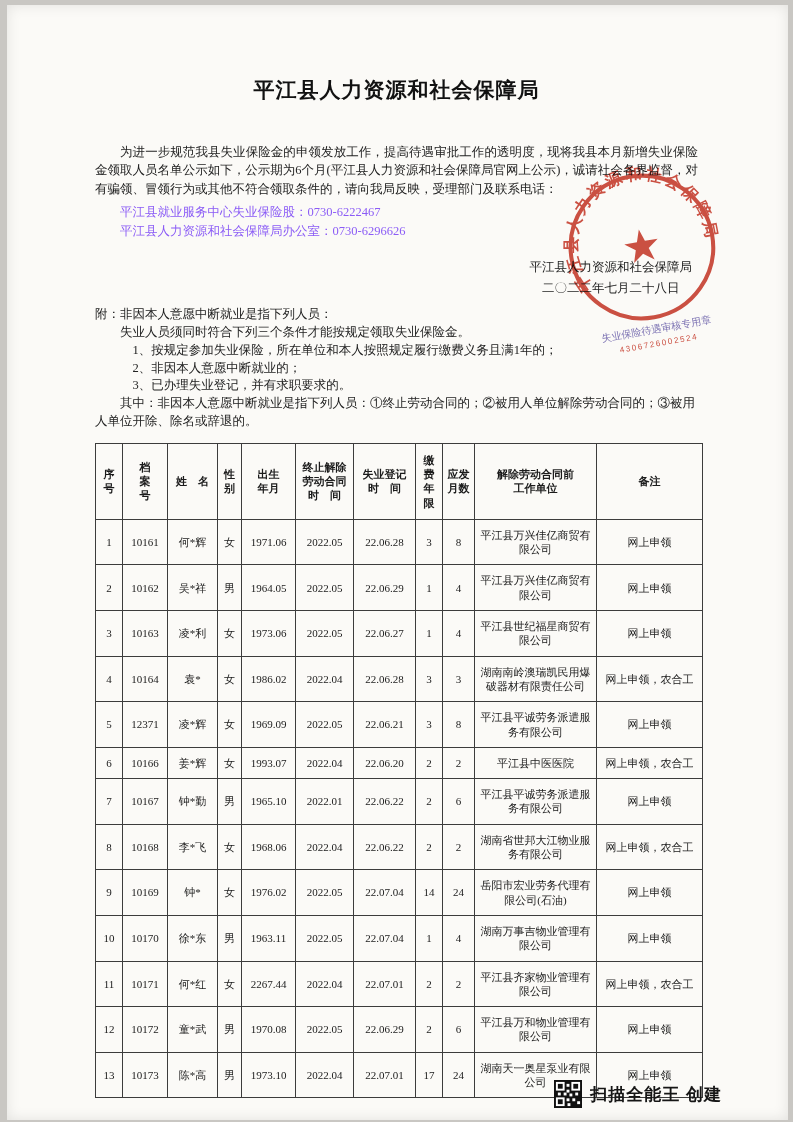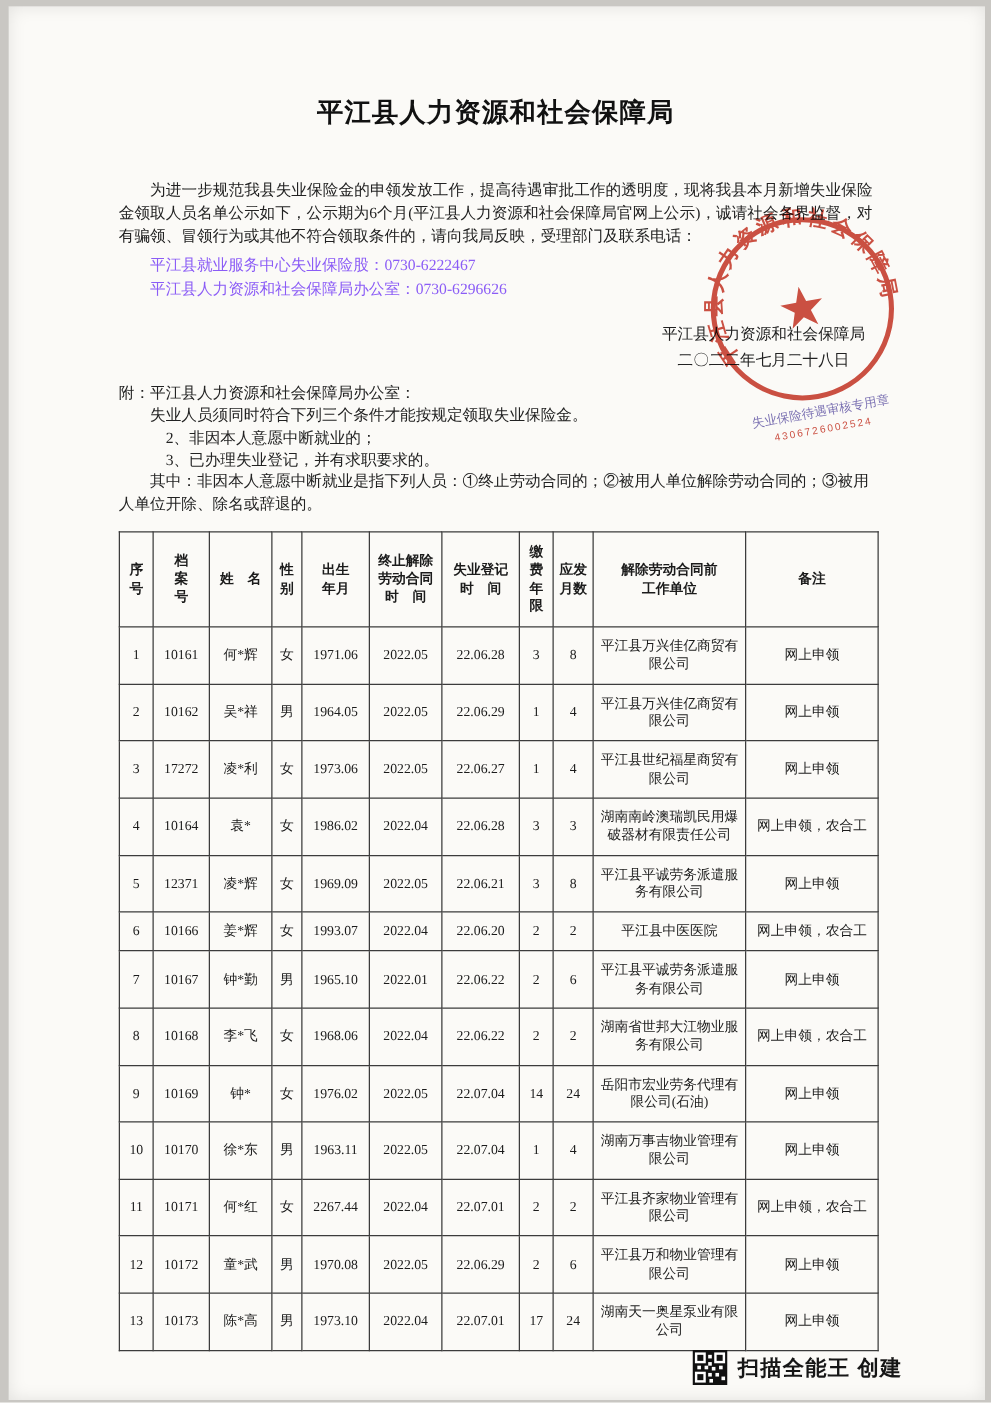--- a/index.html
+++ b/index.html
@@ -87,22 +87,23 @@
     </div>
 
     <div class="para">为进一步规范我县失业保险金的申领发放工作，提高待遇审批工作的透明度，现将我县本月新增失业保险金领取人员名单公示如下，公示期为6个月(平江县人力资源和社会保障局官网上公示)，诚请社会各界监督，对有骗领、冒领行为或其他不符合领取条件的，请向我局反映，受理部门及联系电话：</div>
 
     <div class="contact-wrap">
       <div class="contact">平江县就业服务中心失业保险股：0730-6222467</div>
       <div class="contact">平江县人力资源和社会保障局办公室：0730-6296626</div>
     </div>
 
     <div class="attachment">
-      <div>附：平江县人力资源和社会保障局办公室：</div>
+      <div>附：非因本人意愿中断就业是指下列人员：</div>
       <div class="ind2">失业人员须同时符合下列三个条件才能按规定领取失业保险金。</div>
+      <div class="ind3">1、按规定参加失业保险，所在单位和本人按照规定履行缴费义务且满1年的；</div>
       <div class="ind3">2、非因本人意愿中断就业的；</div>
       <div class="ind3">3、已办理失业登记，并有求职要求的。</div>
       <div class="ind2">其中：非因本人意愿中断就业是指下列人员：①终止劳动合同的；②被用人单位解除劳动合同的；③被用人单位开除、除名或辞退的。</div>
     </div>
 
     <table class="roster">
       <colgroup>
         <col style="width:27px">
           <col style="width:45px">
           <col style="width:50px">
@@ -165,21 +166,21 @@
             <td>1964.05</td>
             <td>2022.05</td>
             <td>22.06.29</td>
             <td>1</td>
             <td>4</td>
             <td>平江县万兴佳亿商贸有限公司</td>
             <td>网上申领</td>
           </tr>
           <tr>
             <td>3</td>
-            <td>17272</td>
+            <td>10163</td>
             <td>凌*利</td>
             <td>女</td>
             <td>1973.06</td>
             <td>2022.05</td>
             <td>22.06.27</td>
             <td>1</td>
             <td>4</td>
             <td>平江县世纪福星商贸有限公司</td>
             <td>网上申领</td>
           </tr>

